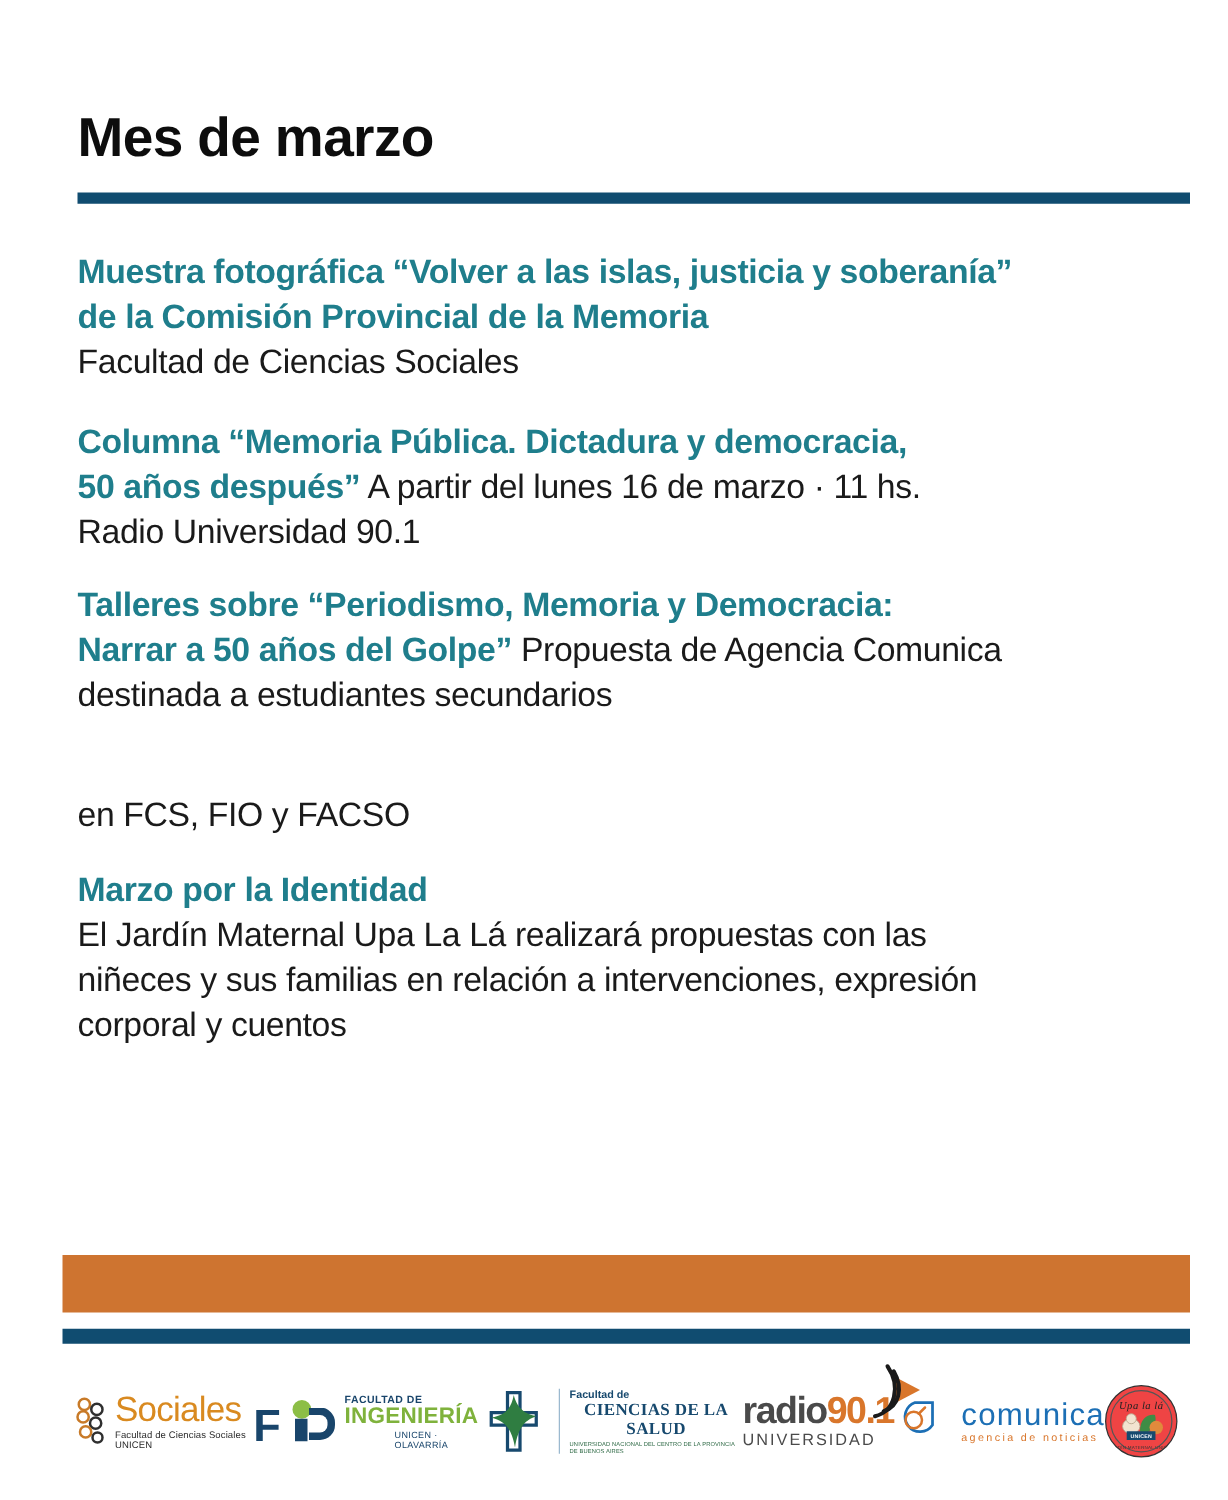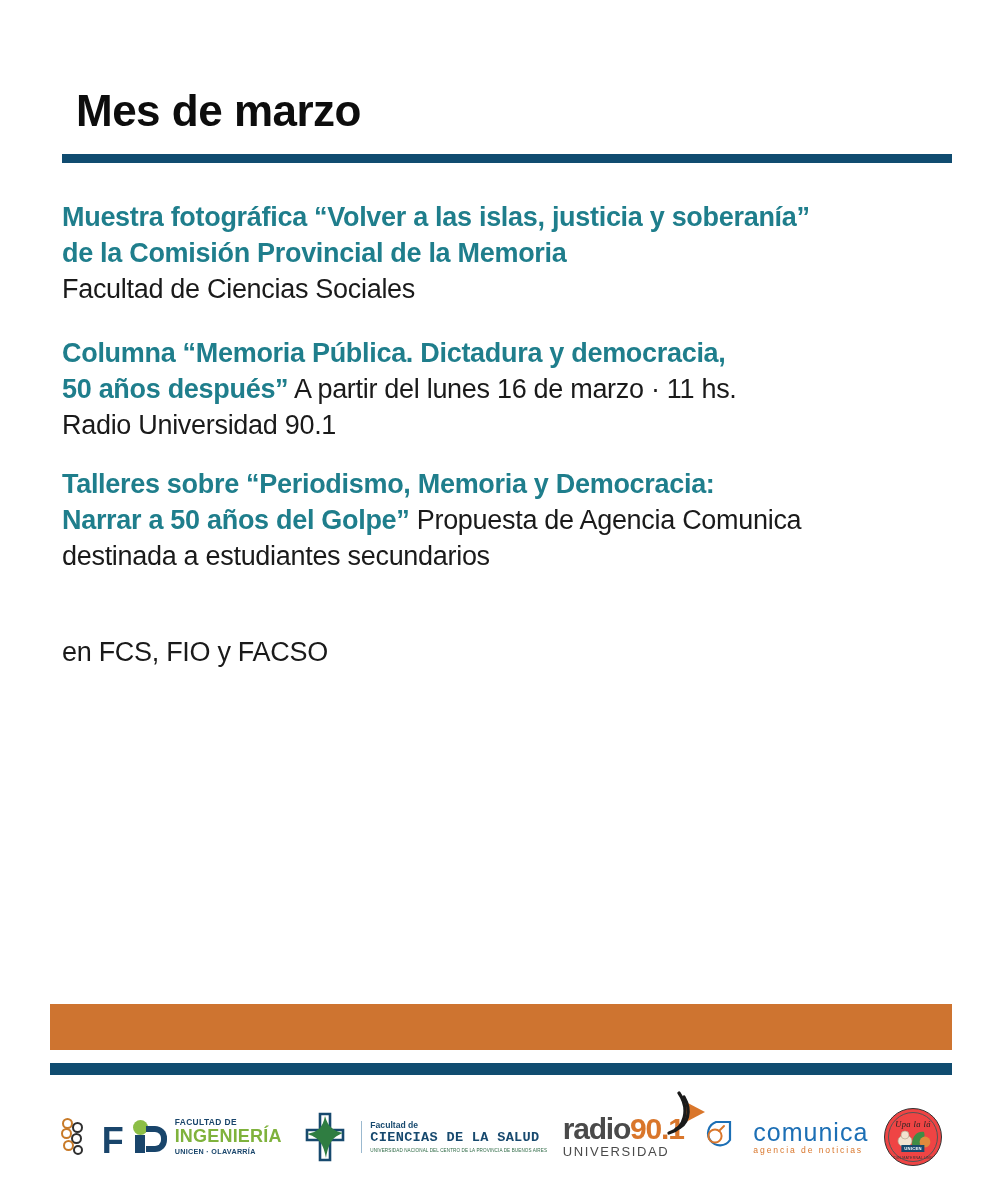--- a/index.html
+++ b/index.html
@@ -22,21 +22,21 @@
     position: absolute;
     inset: 0;
     width: 982px;
     height: 1200px;
     background: #ffffff;
   }
 
   
   .title-wrap {
     position: absolute;
-    left: 76px;
+    left: 62px;
     top: 88px;
     width: 890px;
   }
 
   .poster-title {
     font-size: 44px;
     font-weight: 700;
     letter-spacing: -0.5px;
     line-height: 1.05;
     color: #0d0d0d;
@@ -179,39 +179,40 @@
     font-size: 8.4px; font-weight: 700; color: #19456B;
     letter-spacing: 0.4px; display: block;
     font-family: "Liberation Sans", sans-serif;
   }
   .fio-l2 {
     font-size: 18px; font-weight: 700; color: #7FB23C;
     letter-spacing: 0.2px; display: block;
     font-family: "Liberation Sans", sans-serif;
   }
   .fio-l3 {
-    font-size: 7.2px; font-weight: 700; color: #19456B;
+    font-size: 7.2px; font-weight: 400; color: #19456B;
     letter-spacing: 0.3px; display: block; margin-top: 2px;
     font-family: "Liberation Sans", sans-serif;
+    margin-left: 40px;
   }
 
   
   .logo-salud { gap: 8px; }
   .salud-mark { position: relative; width: 56px; height: 62px; flex: none; }
   .salud-cross-outline {
     position: absolute; left: 8px; top: 6px; width: 40px; height: 50px;
   }
   .salud-text { line-height: 1.1; padding-left: 8px; border-left: 1px solid #9bb9cf; }
   .salud-l1 {
     font-size: 8.6px; color: #17496E; font-weight: 700; display: block;
     font-family: "Liberation Sans", sans-serif;
   }
   .salud-l2 {
     font-size: 13.6px; color: #17496E; font-weight: 700; display: block;
-    letter-spacing: 0.3px; font-family: Liberation Mono, monospace;
+    letter-spacing: 0.3px; font-family: Liberation Serif, serif; text-align: center;
   }
   .salud-l3 {
     font-size: 4.6px; color: #2f6a46; display: block; margin-top: 2px;
     letter-spacing: 0.1px; font-family: "Liberation Sans", sans-serif;
   }
 
   
   .logo-radio { flex-direction: column; align-items: flex-start; }
   .radio-row { display: flex; align-items: flex-start; position: relative; }
   .radio-word {
@@ -311,36 +312,48 @@
       </p>
     </div>
 
     <div class="block block-4">
       <p>
         <br>
         <span>en FCS, FIO y FACSO</span>
       </p>
     </div>
 
+    <div class="block block-5">
+      <p>
+        <span class="hl">Marzo por la Identidad</span><br>
+        <span>El Jardín Maternal Upa La Lá realizará propuestas con las</span><br>
+        <span>niñeces y sus familias en relación a intervenciones, expresión</span><br>
+        <span>corporal y cuentos</span>
+      </p>
+    </div>
 
   </div>
 
   <div class="bar-orange"></div>
   <div class="bar-navy"></div>
 
   <div class="footer">
 
     <div class="logo logo-sociales">
       <div class="sociales-mark">
         <i></i>
           <i></i>
           <i></i>
           <i></i>
           <i></i>
           <i></i>
+      </div>
+      <div class="sociales-text">
+        <span class="sociales-word">Sociales</span>
+        <span class="sociales-sub">Facultad de Ciencias Sociales UNICEN</span>
       </div>
     </div>
 
     <div class="logo logo-fio">
       <div class="fio-mark">
         <span class="fio-f">F</span>
         <span class="fio-dot"></span>
         <span class="fio-i"></span>
         <span class="fio-o"></span>
       </div>

